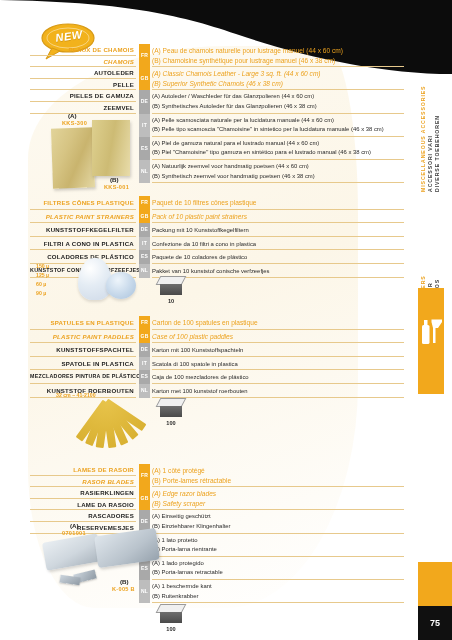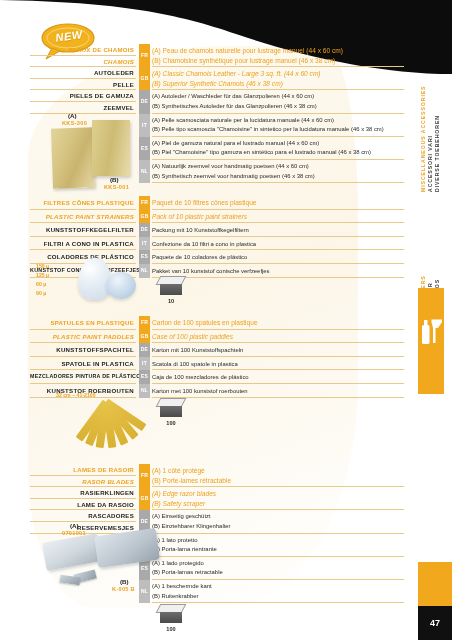--- a/index.html
+++ b/index.html
@@ -585,15 +585,15 @@
   <div class="side-tab" style="top:288px; height:106px;">
     <svg class="tab-icon" style="top:24px;" width="26" height="40" viewBox="0 0 26 40">
       <rect x="4" y="13" width="7.5" height="19" rx="1.6" fill="#ffffff"></rect>
       <rect x="6" y="8" width="3.5" height="6" fill="#ffffff"></rect>
       <path d="M13.5,10 L24,10 L20,16 L17.5,16 L17.5,31 L15,31 L15,16 Z" fill="#ffffff"></path>
       <rect x="13.5" y="7.5" width="10.5" height="2.6" fill="#ffffff"></rect>
     </svg>
   </div>
 
   <div class="corner-gold"></div>
-  <div class="page-num-box">47</div>
+  <div class="page-num-box">75</div>
 
 </div>
 
 </body></html>

